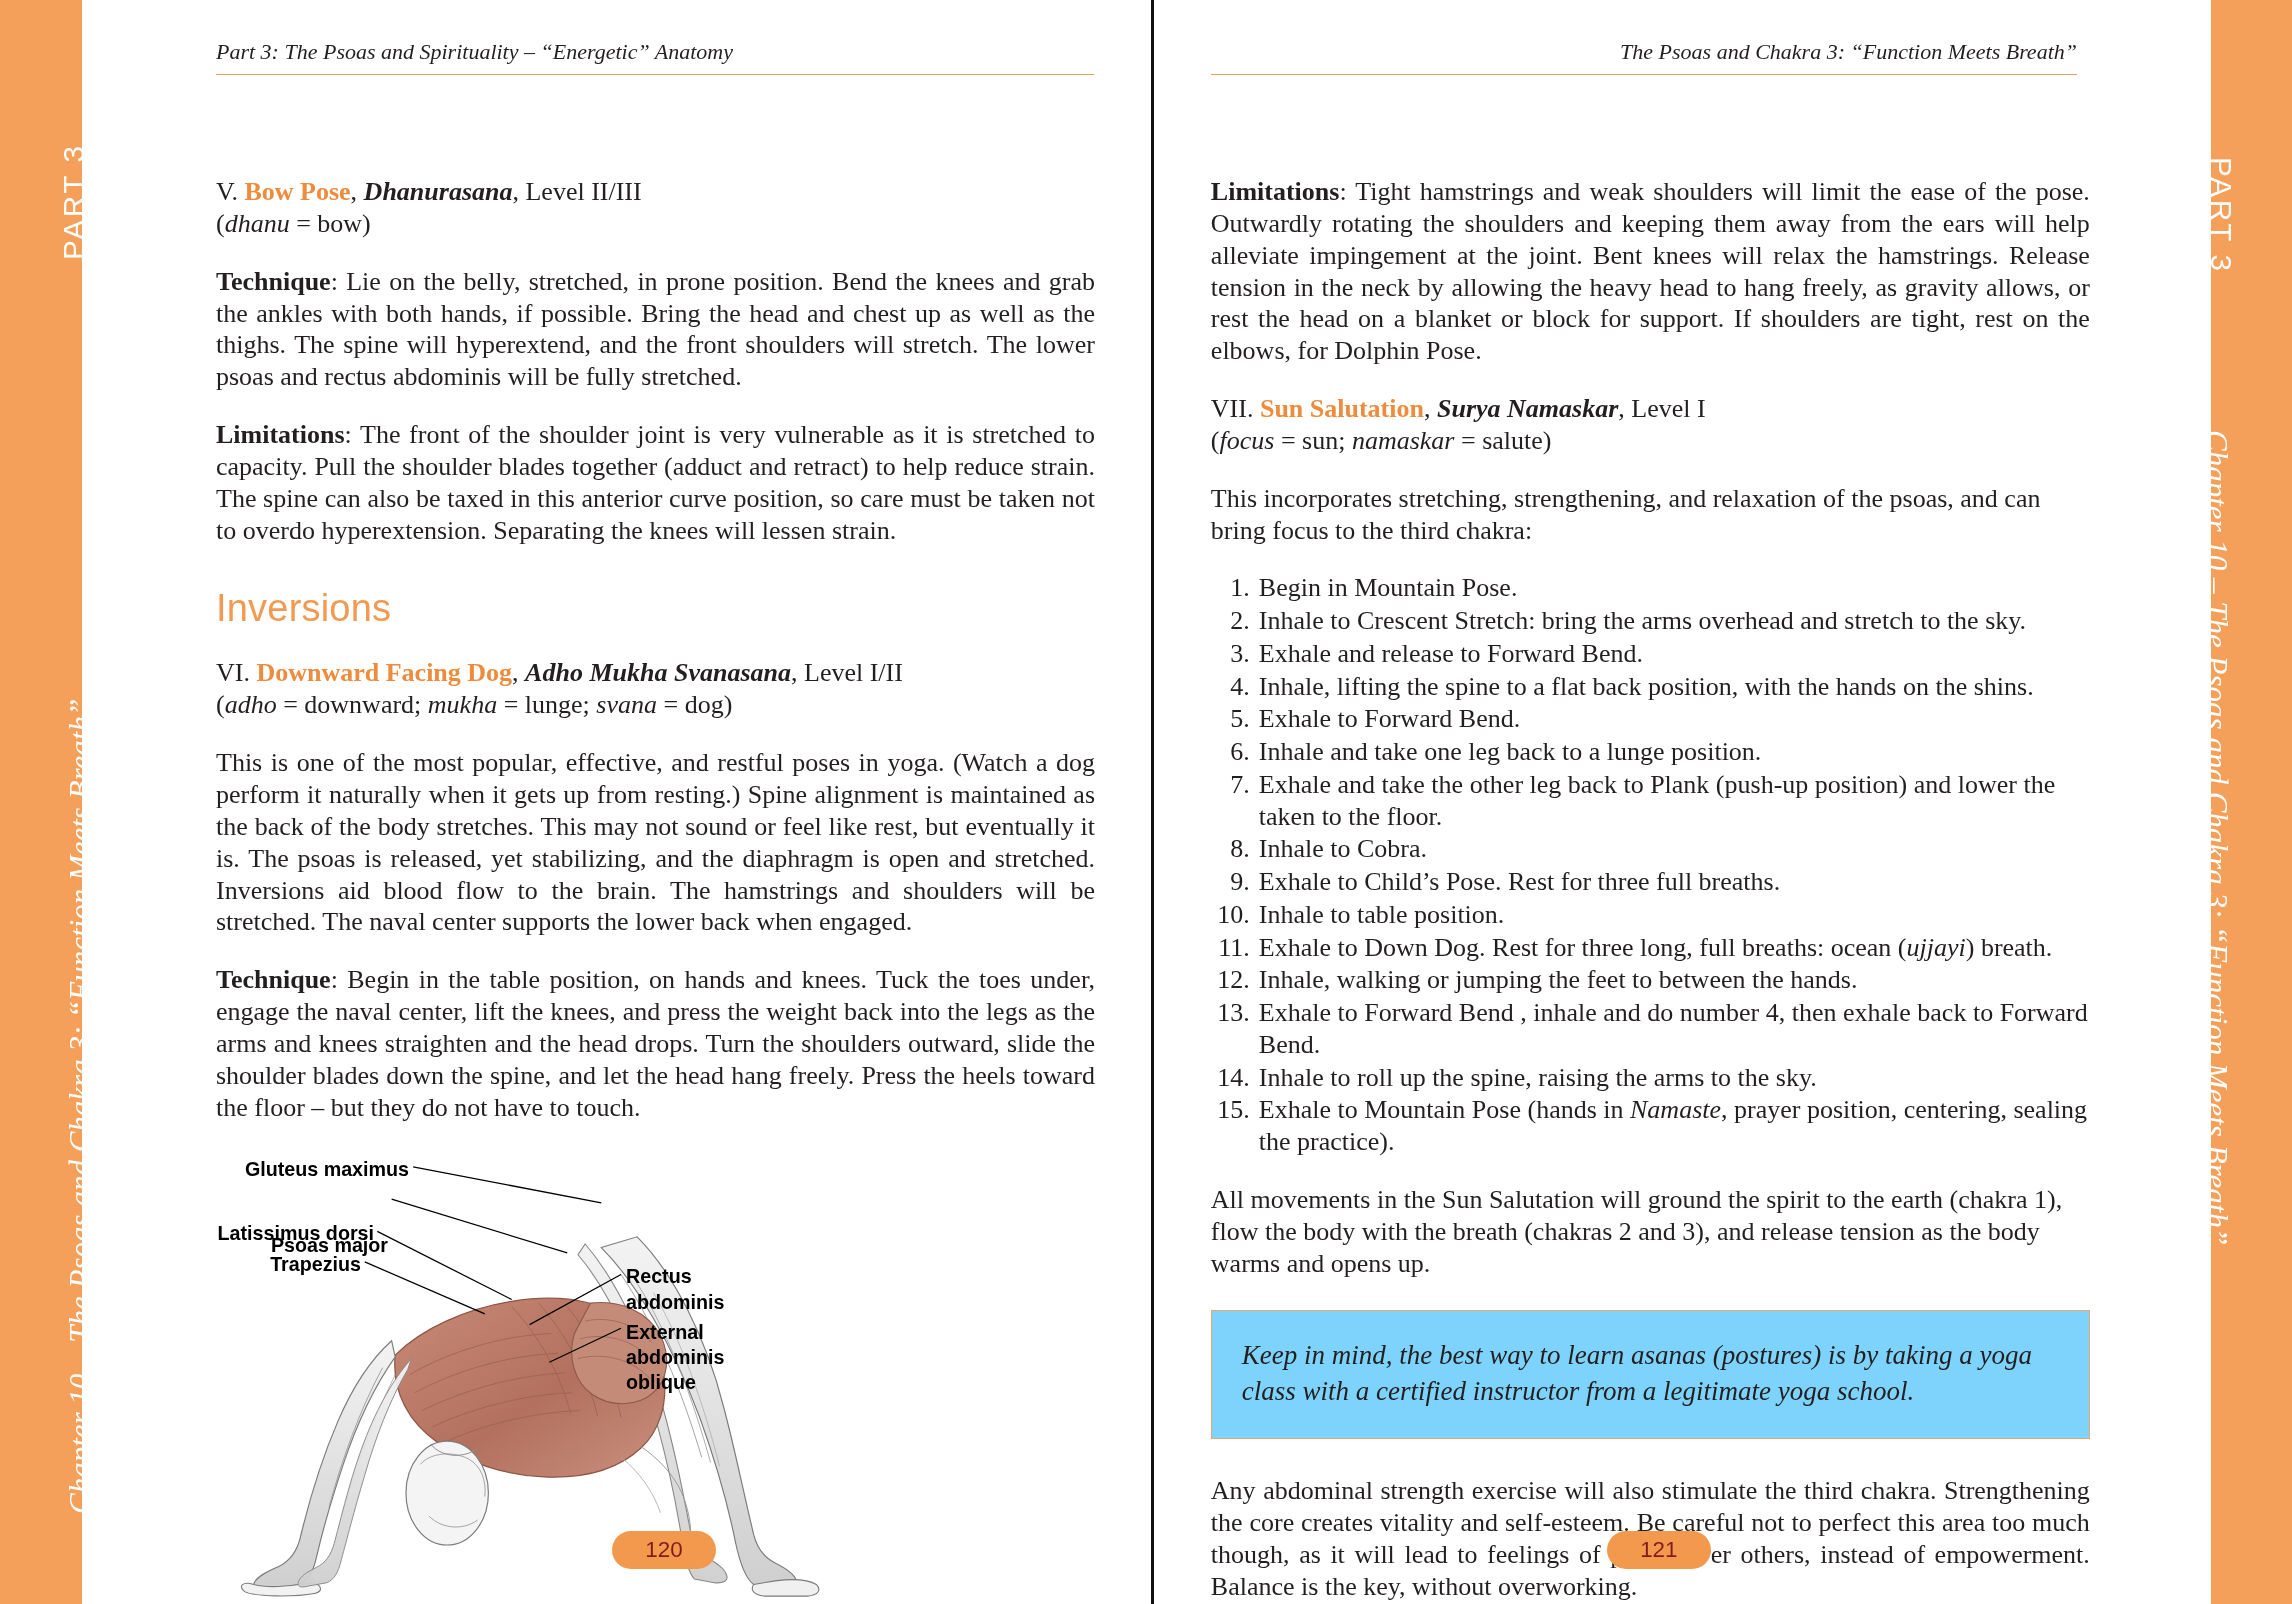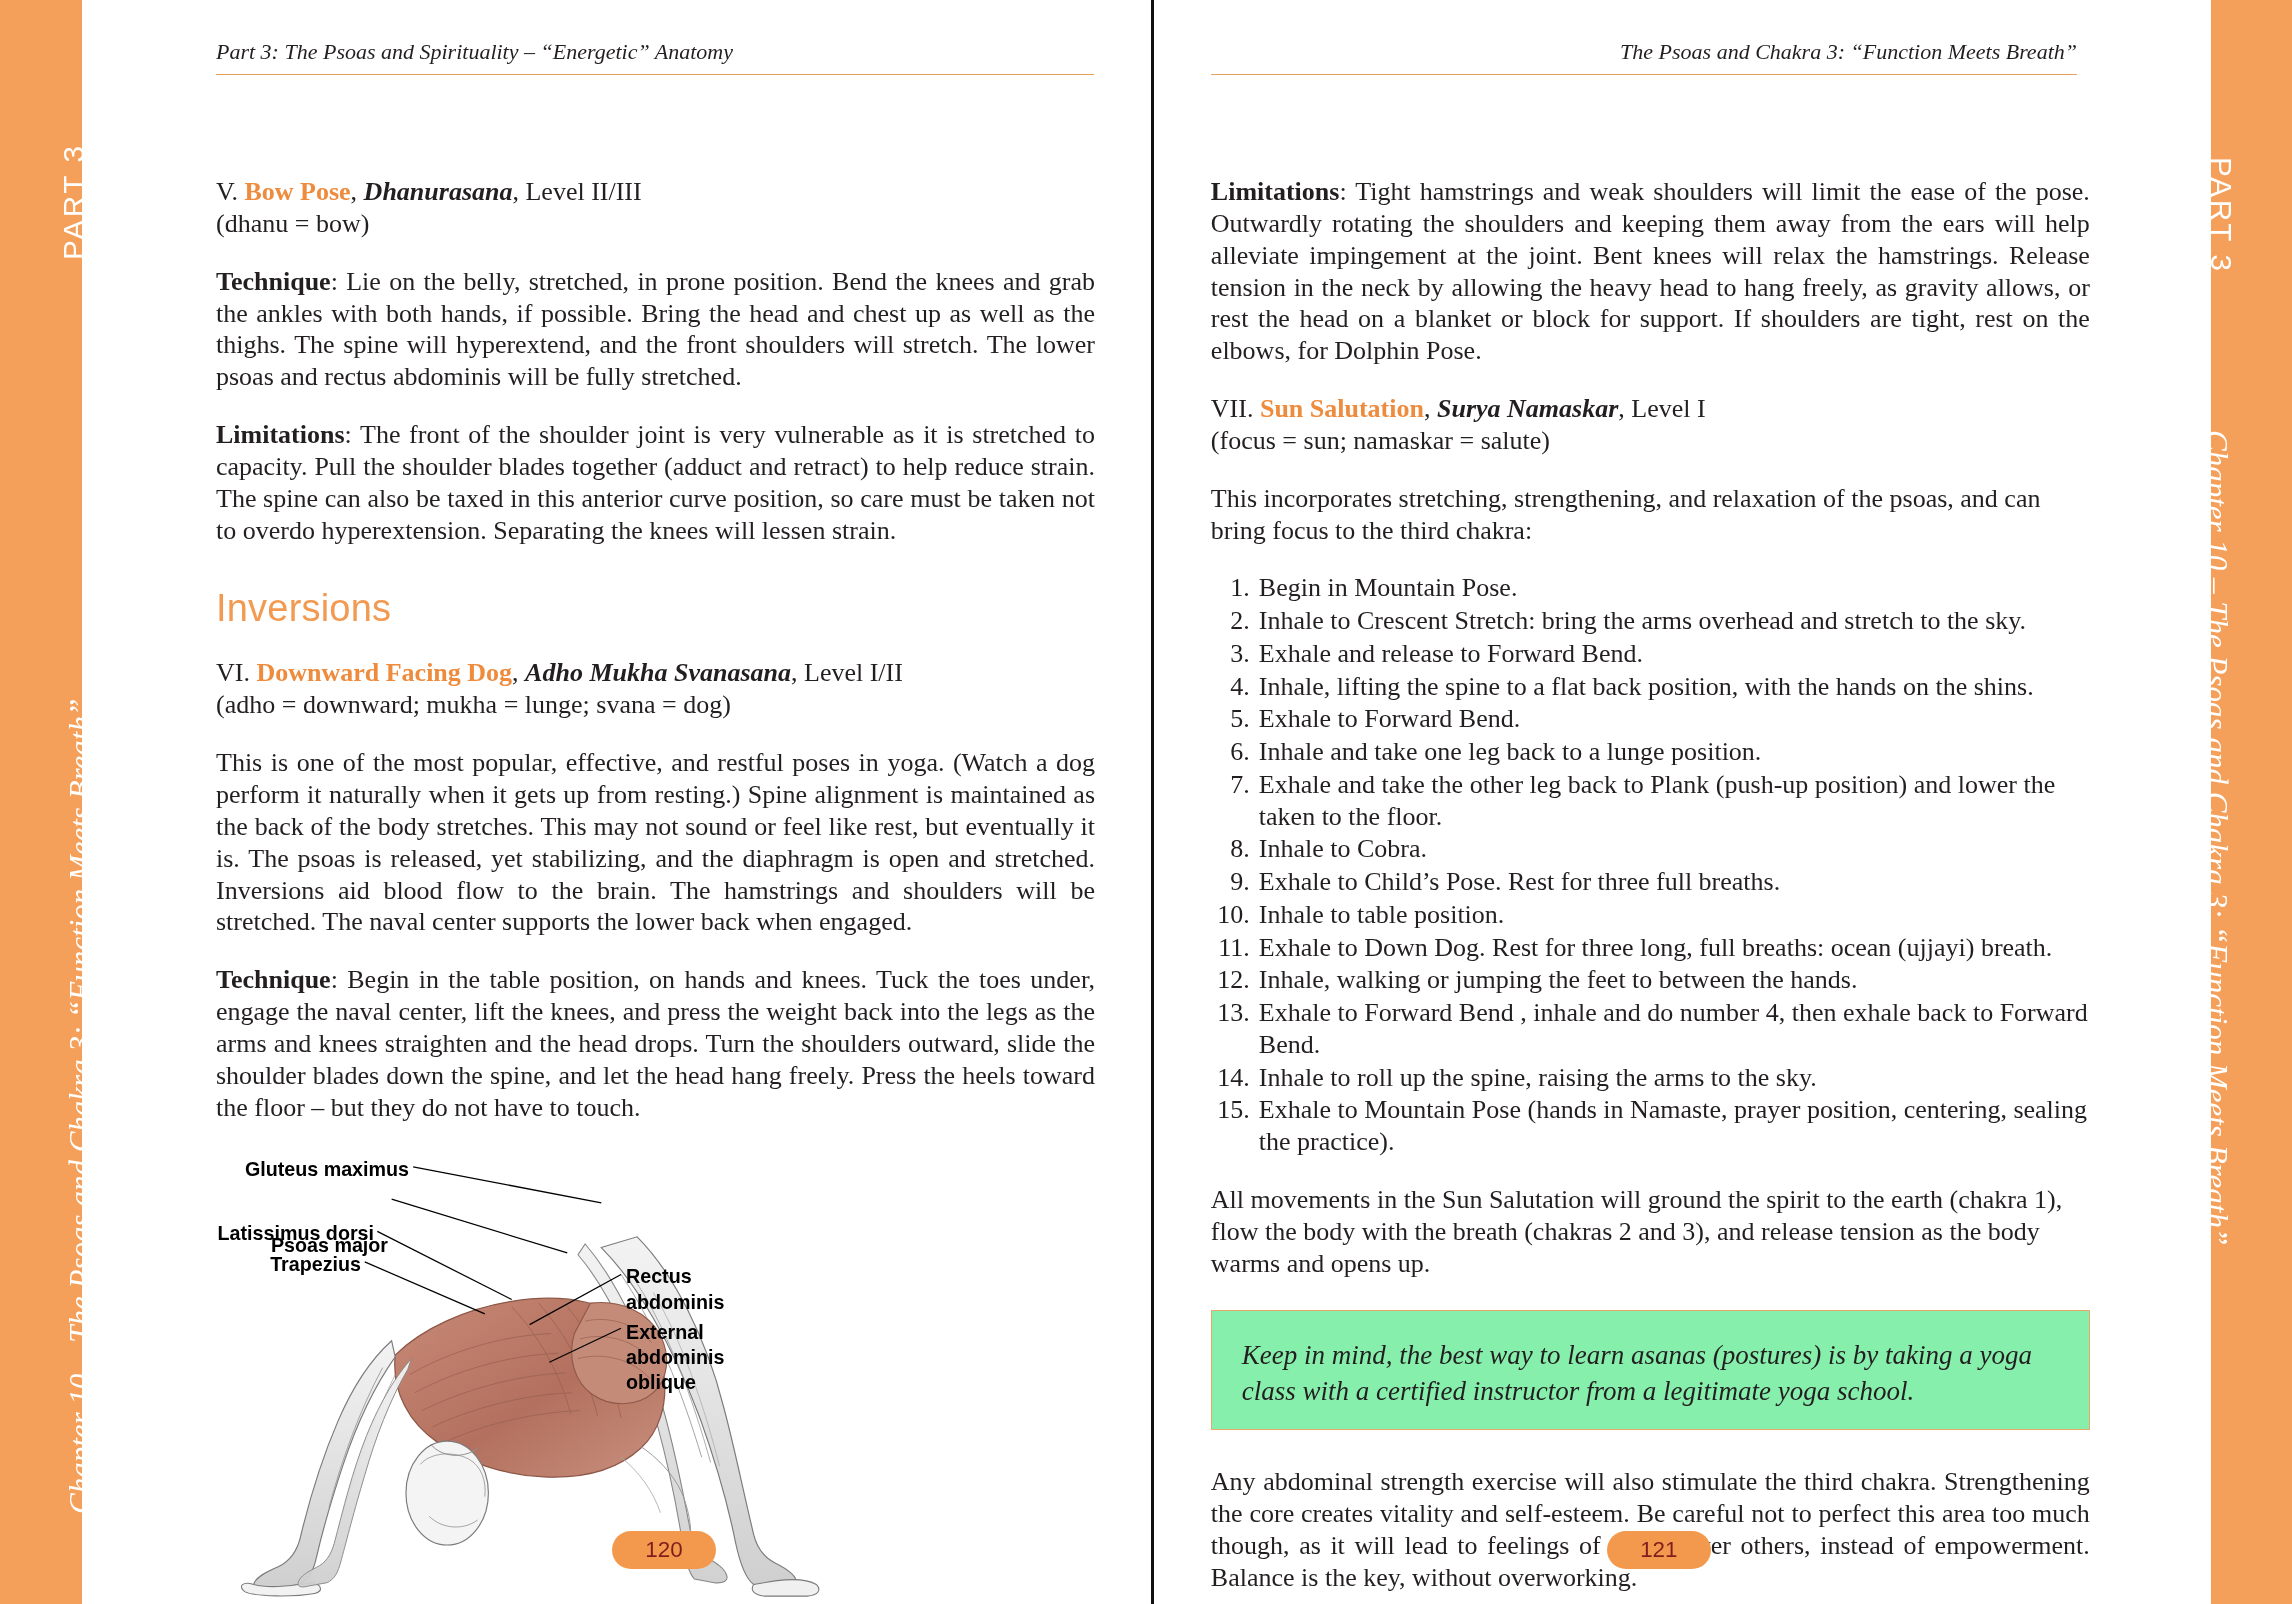--- a/index.html
+++ b/index.html
@@ -92,21 +92,21 @@
     line-height:1.225;
     color:#231f20;
     margin:0;
   }
   p.body{ text-align:justify; margin-bottom:26px; }
   p.body.nojust{ text-align:left; }
   .lead{font-weight:bold;}
   .pose-block{margin-bottom:26px;}
   .pose-line{margin:0;}
   .pose-name{color:#EE8B3C;font-weight:bold;}
-  .it{}
+  .it{font-style:italic;}
   .bi{font-style:italic;font-weight:bold;}
 
   h2.section{
     font-family:"Liberation Sans", sans-serif;
     color:#F29A51;
     font-size:38px;
     font-weight:400;
     margin:41px 0 27px 0;
     letter-spacing:0.2px;
   }
@@ -122,23 +122,23 @@
     margin-bottom:0.9px;
     text-align:left;
   }
   ol.steps li .num{
     position:absolute;left:0;top:0;
     width:39px;text-align:right;
   }
 
   .callout{
     margin:30px 0 36px 0;
-    background:#86efac;
+    background:#7dd3fc;
     border:1.4px solid #E9A76B;
-    padding:27px 30px 20px 30px;
+    padding:27px 30px 29px 30px;
   }
   .callout p{
     font-style:italic;
     font-size:27px;
     line-height:1.33;
     margin:0;
     color:#231f20;
   }
 
   

